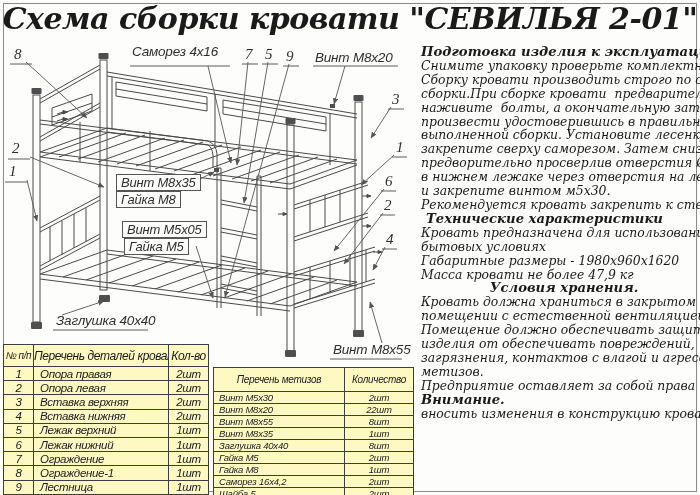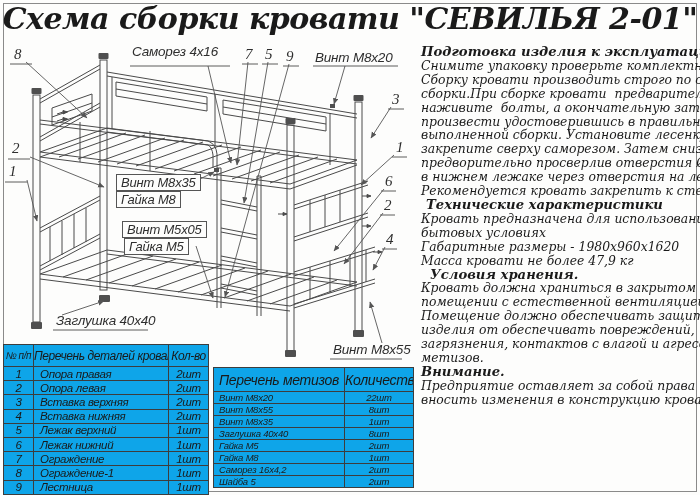--- a/index.html
+++ b/index.html
@@ -13,33 +13,33 @@
   .co{position:absolute;font-style:italic;color:#2e2e2e;letter-spacing:-0.2px;white-space:nowrap;z-index:2;}
   .num{font-size:15px;font-family:"Liberation Serif",serif;}
   .lab{font-size:13.5px;}
   .box{border:1px solid #555;background:#fdfdfc;padding:0 4px;line-height:15px;font-size:13px;}
   
   .instr{position:absolute;left:421px;top:45px;width:277px;
          font-family:"DejaVu Serif","Liberation Serif",serif;font-style:italic;font-size:12.4px;line-height:13.9px;}
   .iline{white-space:pre;}
   .iline.h{font-weight:bold;font-size:13.2px;}
   .iline.ind1{padding-left:5px;}
-  .iline.ind2{padding-left:9px;}
+  .iline.ind2{padding-left:9px;text-align:center;}
   
-  table{border-collapse:collapse;position:absolute;table-layout:fixed;background:#0ea5e9;}
+  table{border-collapse:collapse;position:absolute;table-layout:fixed;background:#fef9c3;}
   td,th{border:1px solid #3d3d3d;font-style:italic;overflow:hidden;white-space:nowrap;padding:0;}
   .parts{left:3px;top:344px;width:205px;}
   .parts th{height:21px;font-size:12px;font-weight:normal;letter-spacing:-0.4px;}
   .parts th:first-child{font-size:10px;}
   .parts td{height:13.2px;font-size:11.5px;letter-spacing:-0.3px;}
   .parts td:first-child{text-align:center;}
   .parts td:nth-child(2){padding-left:6px;font-style:italic;}
   .parts td:nth-child(3){text-align:center;}
   .hw{left:213px;top:367px;width:200px;}
-  .hw th{height:23px;font-size:14px;font-weight:normal;letter-spacing:-0.3px;}
+  .hw th{height:23px;font-size:10px;font-weight:normal;letter-spacing:-0.3px;}
   .hw td{height:10.4px;font-size:9.5px;letter-spacing:-0.2px;}
   .hw td:first-child{padding-left:5px;}
   .hw td:nth-child(2){text-align:center;}
 </style>
 </head>
 <body>
 
 <div class="page">
   <div class="frame"></div>
 
@@ -241,20 +241,24 @@
         <col style="width:69px">
       </colgroup>
   <thead>
         <tr>
           <th>Перечень метизов</th>
           <th>Количество</th>
         </tr>
       </thead>
       <tbody>
         <tr>
+          <td>Винт М5х30</td>
+          <td>2шт</td>
+        </tr>
+        <tr>
           <td>Винт М8х20</td>
           <td>22шт</td>
         </tr>
         <tr>
           <td>Винт М8х55</td>
           <td>8шт</td>
         </tr>
         <tr>
           <td>Винт М8х35</td>
           <td>1шт</td>
@@ -286,30 +290,31 @@
       <div class="iline h">Подготовка изделия к эксплуатации</div>
       <div class="iline">Снимите упаковку проверьте комплектность.</div>
       <div class="iline">Сборку кровати производить строго по схеме</div>
       <div class="iline">сборки.При сборке кровати  предварительно</div>
       <div class="iline">наживите  болты, а окончательную затяжку</div>
       <div class="iline">произвести удостоверившись в правильности</div>
       <div class="iline">выполненной сборки. Установите лесенку и</div>
       <div class="iline">закрепите сверху саморезом. Затем снизу</div>
       <div class="iline">предворительно просверлив отверстия Ø6</div>
       <div class="iline">в нижнем лежаке через отверстия на лесенке</div>
+      <div class="iline">и закрепите винтом м5х30.</div>
       <div class="iline">Рекомендуется кровать закрепить к стене.</div>
       <div class="iline h ind1">Технические характеристики</div>
       <div class="iline">Кровать предназначена для использования в</div>
       <div class="iline">бытовых условиях</div>
       <div class="iline">Габаритные размеры - 1980х960х1620</div>
       <div class="iline">Масса кровати не более 47,9 кг</div>
       <div class="iline h ind2">Условия хранения.</div>
       <div class="iline">Кровать должна храниться в закрытом</div>
       <div class="iline">помещении с естественной вентиляцией.</div>
       <div class="iline">Помещение должно обеспечивать защиту</div>
       <div class="iline">изделия от обеспечивать повреждений,</div>
       <div class="iline">загрязнения, контактов с влагой и агрессивной</div>
       <div class="iline">метизов.</div>
+      <div class="iline">Предприятие оставляет за собой права</div>
       <div class="iline h">Внимание.</div>
-      <div class="iline">Предприятие оставляет за собой права</div>
       <div class="iline">вносить изменения в конструкцию кроватей.</div>
     </div>
 </div>
 
 </body></html>

